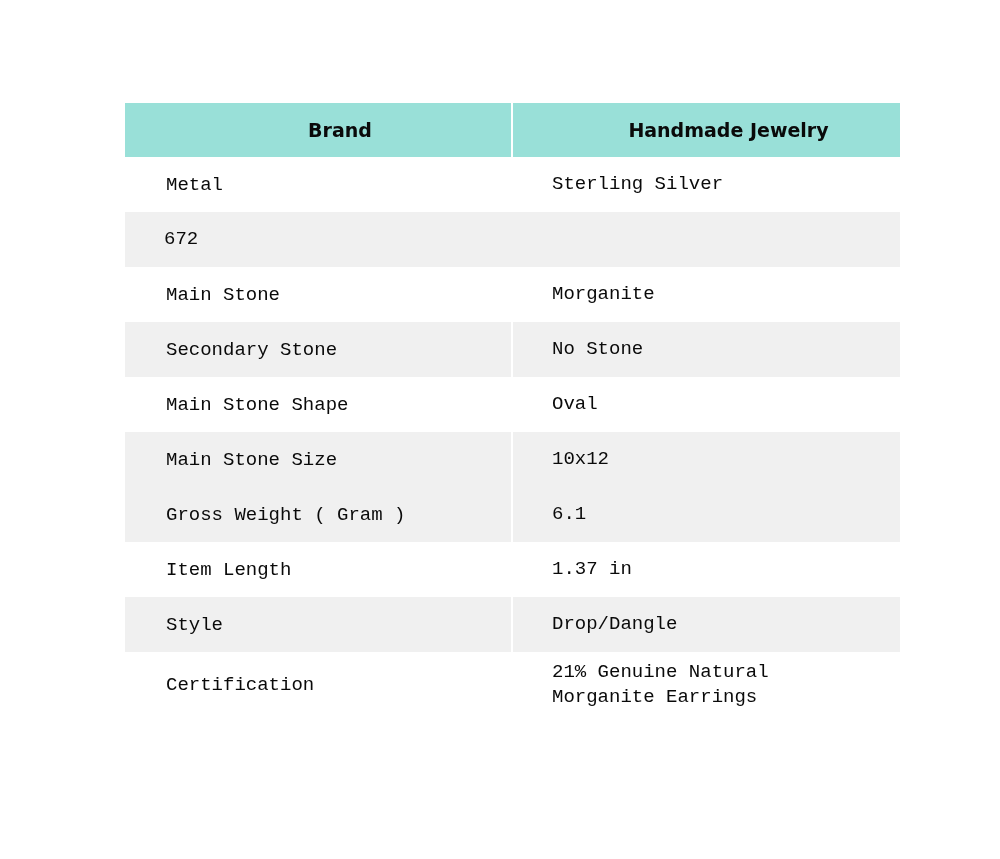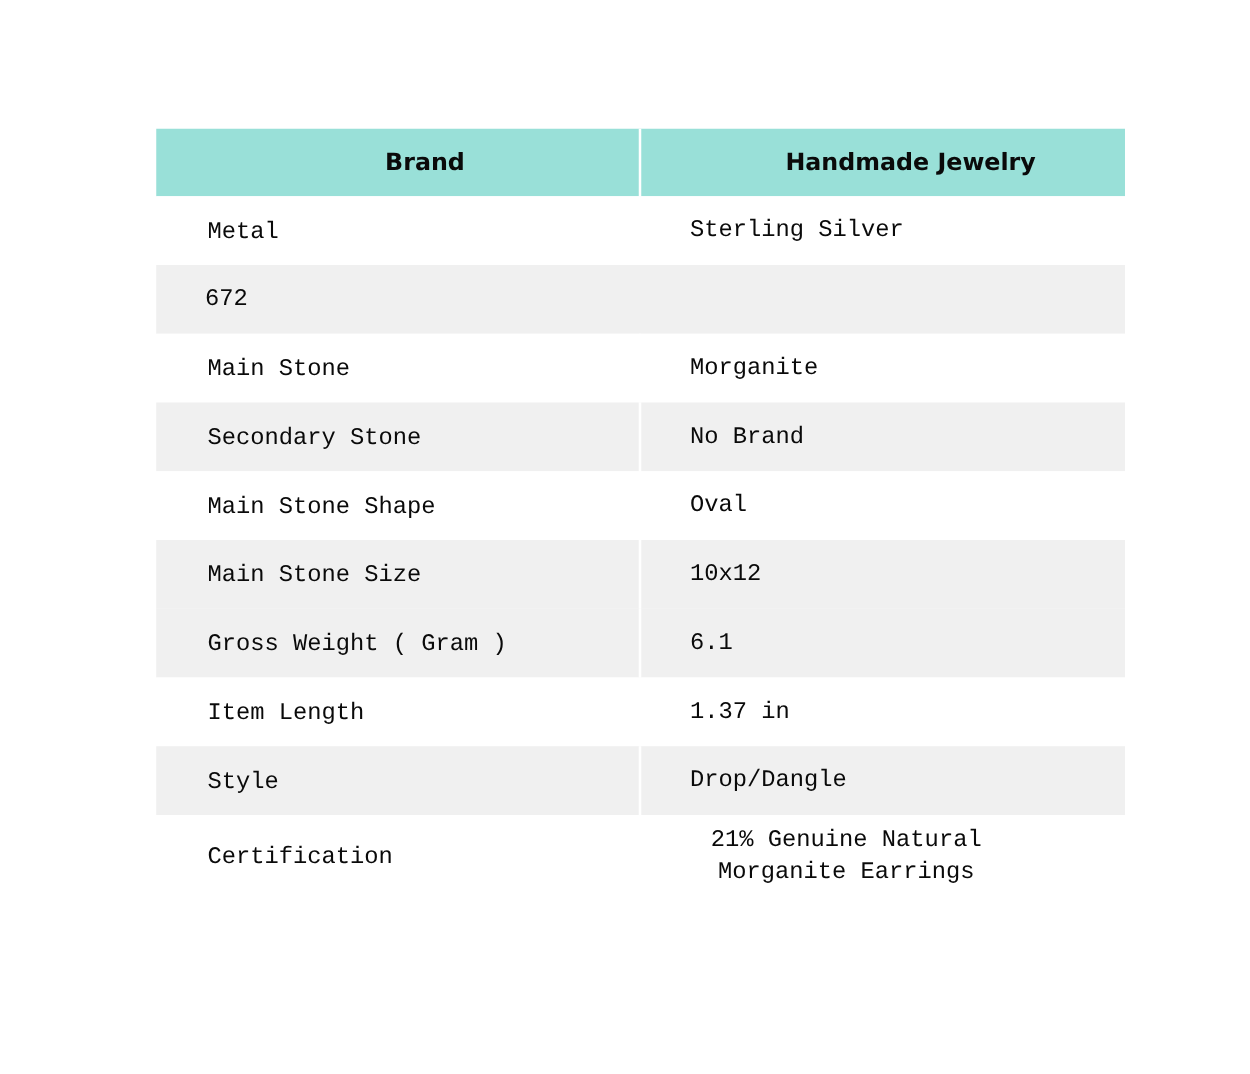--- a/index.html
+++ b/index.html
@@ -44,21 +44,21 @@
   }
   .tr.alt { background: #f0f0f0; }
   .tr.tall { height: 66px; }
   .td {
     display: flex;
     align-items: center;
     box-sizing: border-box;
     font-family: Liberation Mono, monospace;
   }
   .td.col1 { padding-left: 41px; justify-content: flex-start; }
-  .td.col2 { padding-left: 39px; justify-content: flex-start; text-align: center; }
+  .td.col2 { padding-left: 39px; justify-content: flex-start; }
   .value {
     max-width: 250px;
     line-height: 1.32;
   }
 </style>
 </head>
 <body>
 
 <div class="page">
   <div class="spec-table" style="color: rgb(10, 10, 10);">
@@ -89,21 +89,21 @@
     <div class="td col2">
       <span class="value">Morganite</span>
     </div>
   </div>
 
   <div class="tr alt">
     <div class="td col1">
       <span class="label">Secondary Stone</span>
     </div>
     <div class="td col2">
-      <span class="value">No Brand</span>
+      <span class="value">No Stone</span>
     </div>
   </div>
 
   <div class="tr">
     <div class="td col1">
       <span class="label">Main Stone Shape</span>
     </div>
     <div class="td col2">
       <span class="value">Oval</span>
     </div>

